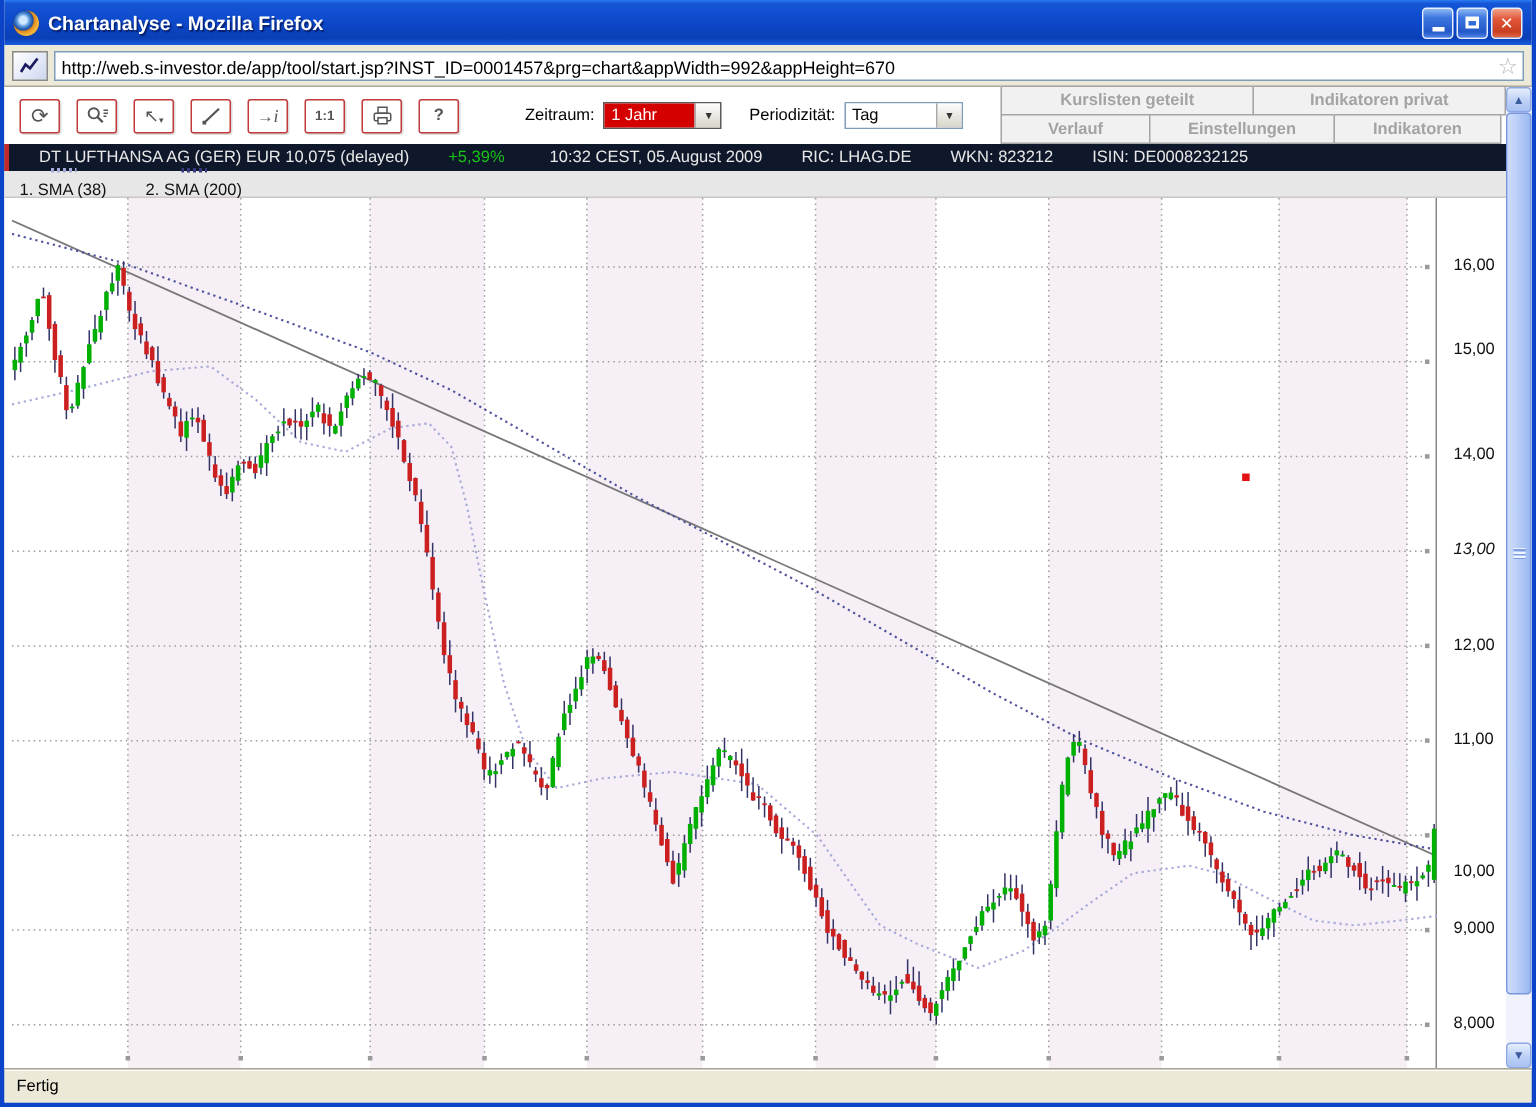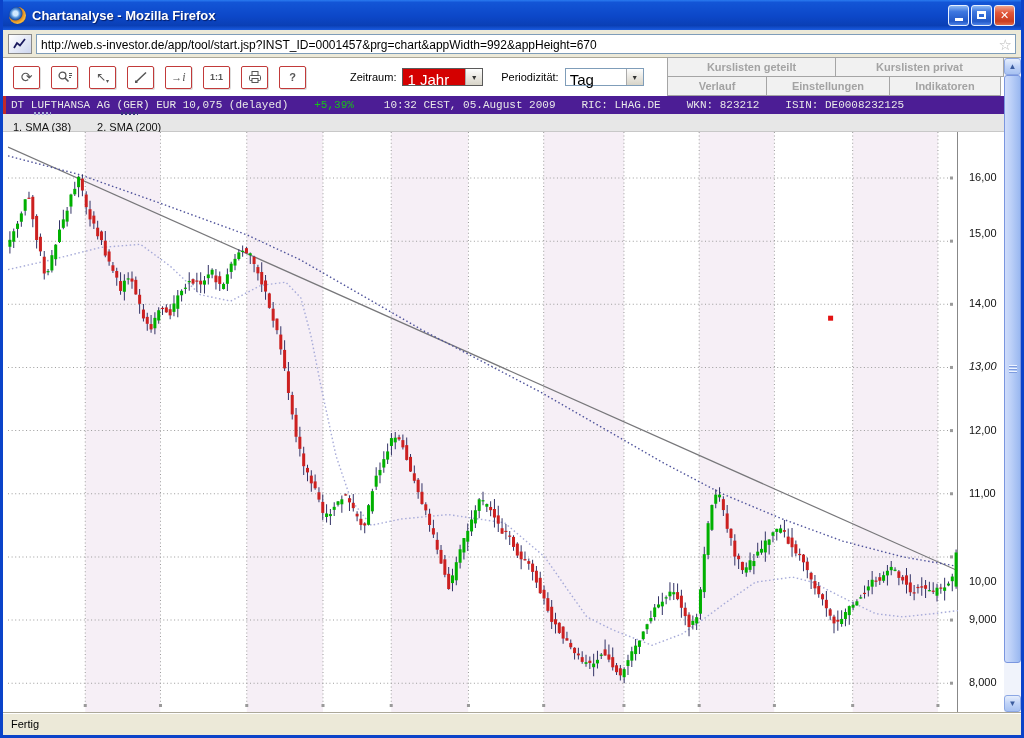--- a/index.html
+++ b/index.html
@@ -37,32 +37,32 @@
   .apptoolbar{height:38px;flex:0 0 38px;background:#fff;display:flex;align-items:center;padding-left:10px;box-sizing:border-box;}
   .tools{display:flex;gap:11px;align-items:center;}
   .toolbtn{width:27px;height:23px;border:1px solid #c23a3a;border-radius:2px;background:#fff;
     display:flex;align-items:center;justify-content:center;color:#555;font-size:13px;box-sizing:border-box;
     box-shadow:1px 1px 0 #ddd;}
   .toolbtn i{font-style:italic;font-family:"Liberation Serif",serif;font-size:12px;}
   .toolbtn .small{font-size:9px;font-weight:bold;letter-spacing:0px;}
   .dd-group{display:flex;align-items:center;gap:6px;margin-left:44px;font-size:11px;color:#000;}
   .dd-group + .dd-group{margin-left:18px;}
   .xp-select{display:flex;align-items:stretch;border:1px solid #5a5a5a;height:18px;box-sizing:border-box;}
-  .xp-select .val{min-width:60px;font-size:15px;padding:2px 16px 0 4px;box-sizing:border-box;}
+  .xp-select .val{min-width:60px;font-size:11px;padding:2px 16px 0 4px;box-sizing:border-box;}
   .xp-select .val.red{background:#d40000;color:#fff;}
   .xp-select .val.white{background:#fff;color:#000;}
   .xp-select .arrow{width:16px;background:linear-gradient(180deg,#fdfdfd,#d8d4c8);border-left:1px solid #aaa;
     display:flex;align-items:center;justify-content:center;font-size:7px;color:#333;}
   .right-tabs{margin-left:auto;align-self:stretch;width:336px;display:flex;flex-direction:column;flex:0 0 336px;}
   .right-tabs .trow{flex:1;display:flex;}
   .rtab{border:1px solid #a5a5a5;margin-left:-1px;margin-top:-1px;background:#f1f1f1;color:#a3a3a3;
     font-weight:bold;font-size:11px;display:flex;align-items:center;justify-content:center;box-sizing:border-box;}
   
-  .infobar{height:18px;flex:0 0 18px;background:#4c1d95;color:#e8e8e8;font-size:11px;
-    display:flex;align-items:center;padding-left:5px;white-space:nowrap;border-left:3px solid #c22a2a;box-sizing:border-box;font-family:Liberation Mono, monospace;}
+  .infobar{height:18px;flex:0 0 18px;background:#0f172a;color:#e8e8e8;font-size:11px;
+    display:flex;align-items:center;padding-left:20px;white-space:nowrap;border-left:3px solid #c22a2a;box-sizing:border-box;}
   .infobar span{margin-right:26px;}
   .infobar .chg{color:#17c417;margin-right:30px;}
   
   .legendbar{height:18px;flex:0 0 18px;background:#e7e7e7;border-bottom:1px solid #c8c8c8;
     display:flex;align-items:center;padding-left:10px;gap:26px;font-size:11px;color:#111;box-sizing:border-box;}
   .legend-item{display:flex;align-items:center;gap:6px;flex-direction:column;}
   .lswatch{width:17px;height:3px;}
   
   .chart-wrap{flex:1;display:flex;background:#fff;padding-left:5px;box-sizing:border-box;min-height:0;}
   .plot{flex:1;position:relative;min-width:0;}
@@ -166,21 +166,21 @@
         <div class="dd-group">
           <span>Periodizität:</span>
           <div class="xp-select" style="border-color:#7f9db9;">
             <div class="val white">Tag</div>
             <div class="arrow">▼</div>
           </div>
         </div>
         <div class="right-tabs">
           <div class="trow" id="tabs-row1">
               <div class="rtab" style="flex: 1 1 0%;">Kurslisten geteilt</div>
-              <div class="rtab" style="flex: 1 1 0%;">Kurslisten privat</div>
+              <div class="rtab" style="flex: 1 1 0%;">Indikatoren privat</div>
             </div>
           <div class="trow" id="tabs-row2">
               <div class="rtab" style="width: 100px; flex: 0 0 100px;">Verlauf</div>
               <div class="rtab" style="width: 124px; flex: 0 0 124px;">Einstellungen</div>
               <div class="rtab" style="width: 112px; flex: 0 0 112px;">Indikatoren</div>
             </div>
         </div>
       </div>
 
       <div class="infobar">

